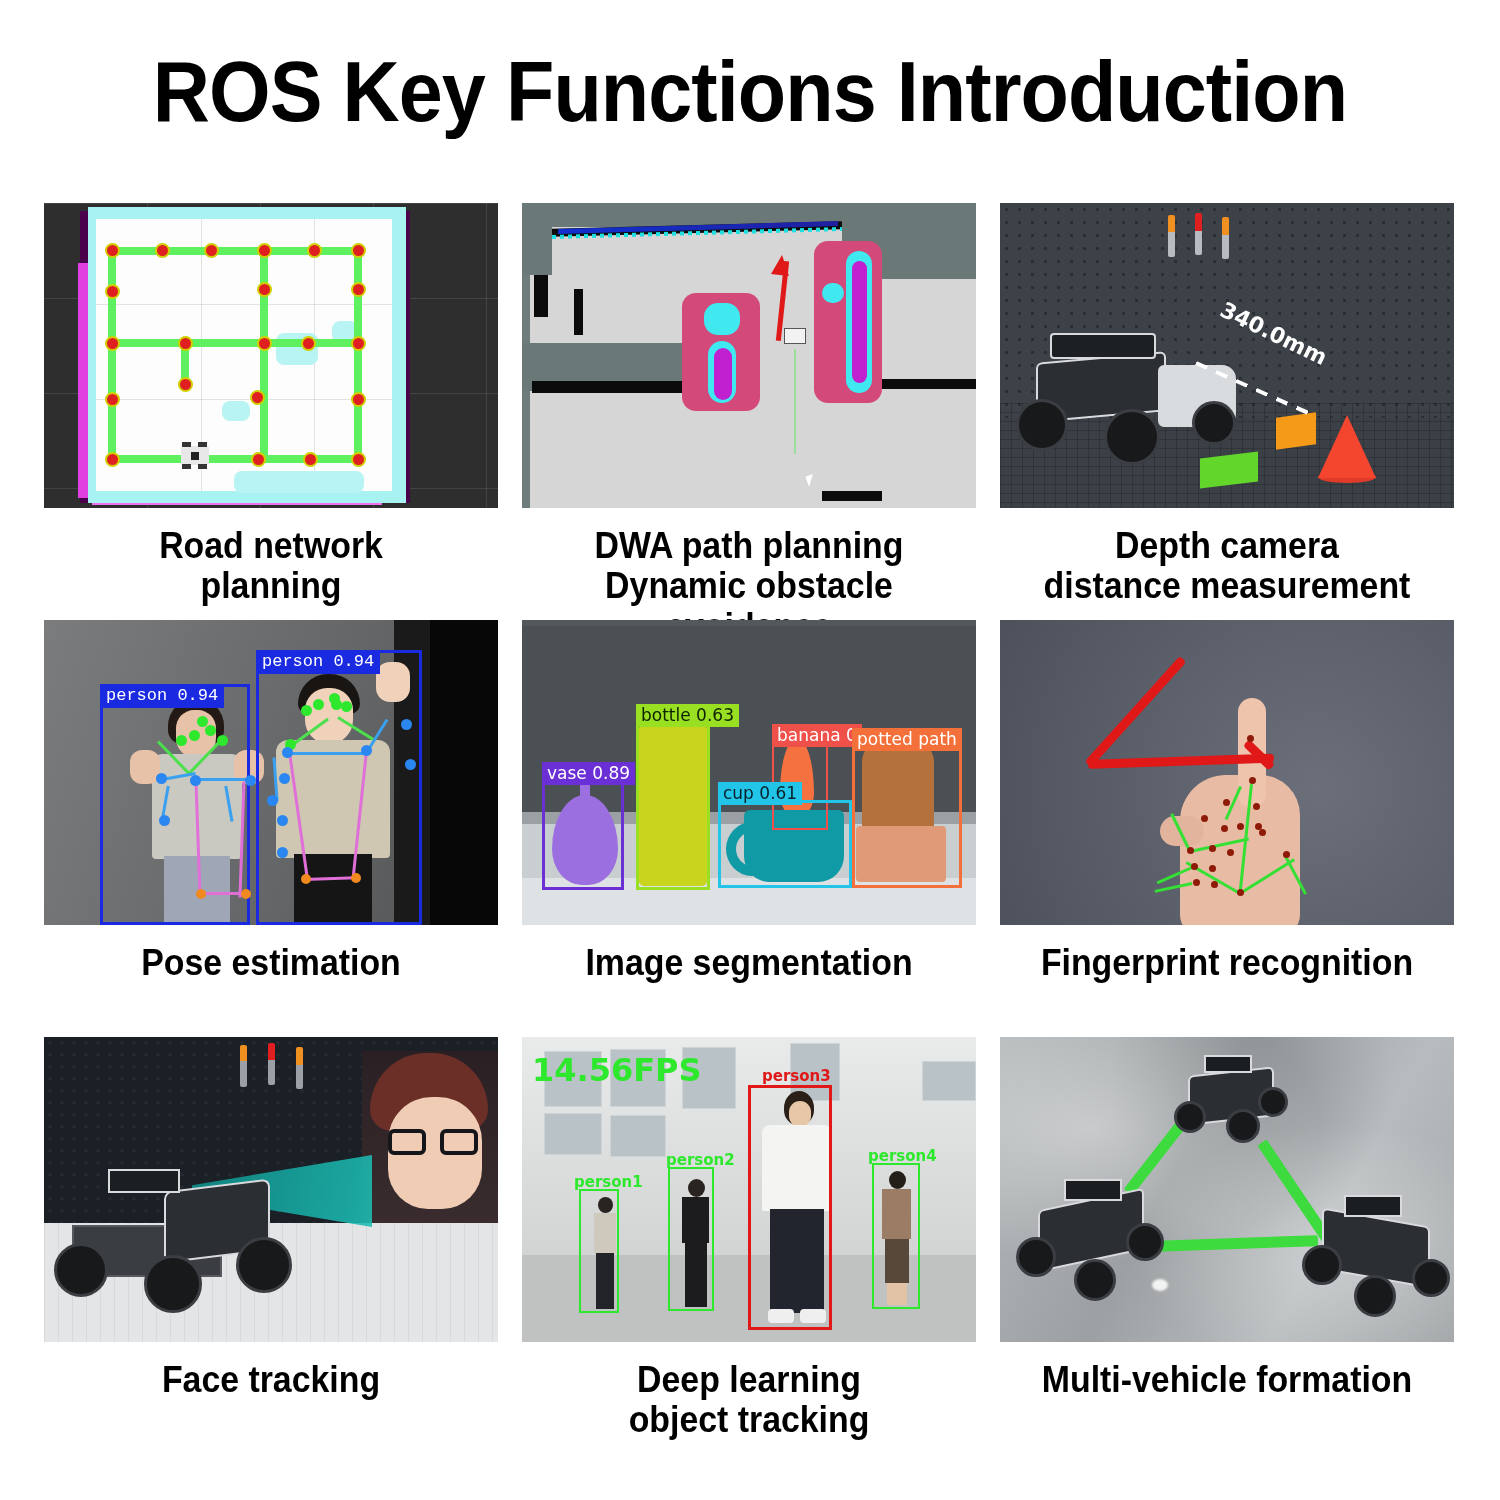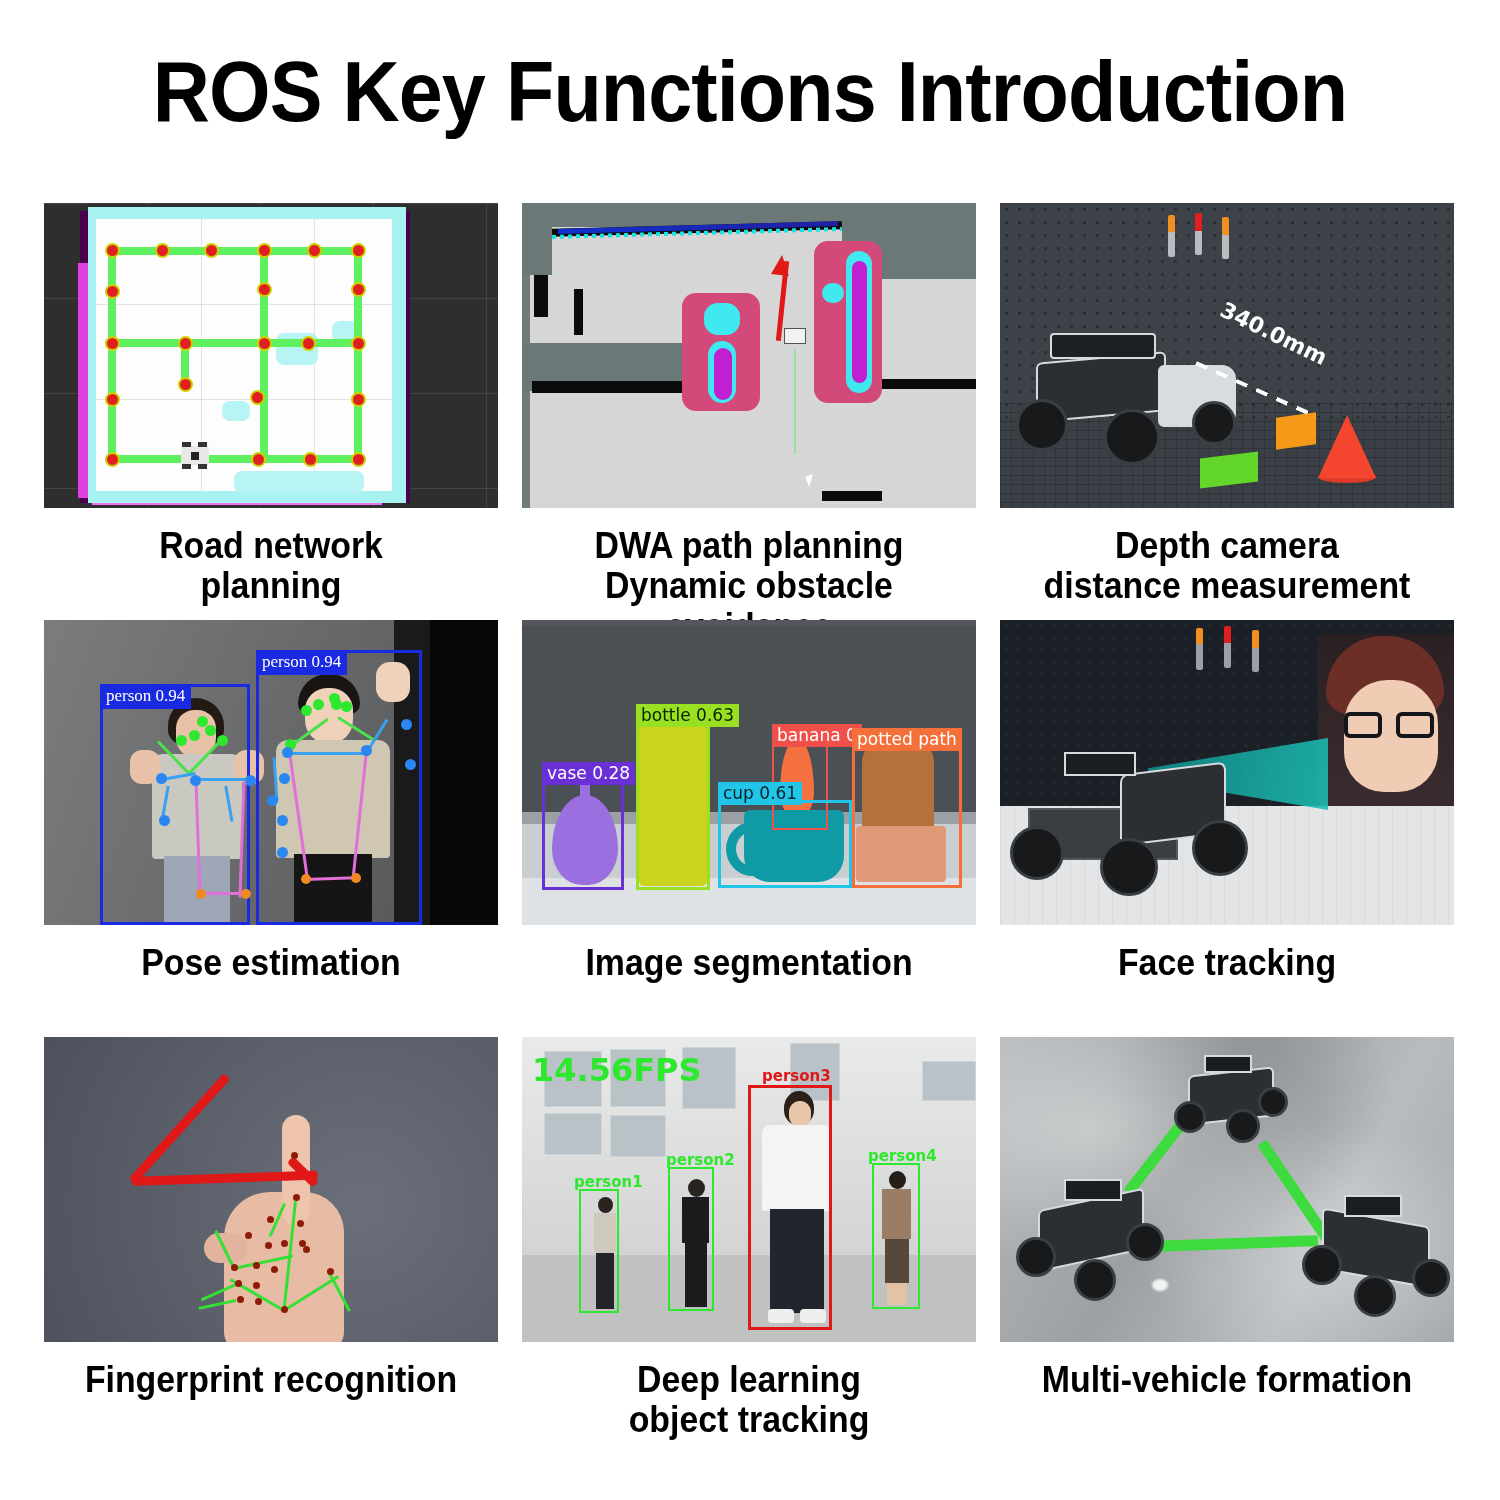--- a/index.html
+++ b/index.html
@@ -139,21 +139,21 @@
   .robo .wheel{position:absolute;border-radius:50%;background:#17191b;border:3px solid #3a3e42;box-sizing:border-box;}
 
   
   .p4{background:#6f7173;}
   .p4 .wall{position:absolute;inset:0;background:linear-gradient(110deg,#7a7c7e,#636567 60%,#4e5052);}
   .p4 .dark{position:absolute;right:0;top:0;width:68px;height:305px;background:#070707;}
   .p4 .dark2{position:absolute;right:60px;top:0;width:44px;height:305px;background:#1a1a1a;}
   .body{position:absolute;}
   .bbox{position:absolute;border:3px solid #1a2ae0;box-sizing:border-box;}
   .blabel{position:absolute;background:#1a2ae0;color:#fff;font-size:17px;padding:2px 6px 3px;
-     font-family:Liberation Serif, serif;white-space:nowrap;}
+     font-family:Liberation Mono, monospace;white-space:nowrap;}
   .kp{position:absolute;width:11px;height:11px;border-radius:50%;background:#2ee82e;margin-left:-5px;margin-top:-5px;}
   .kpb{position:absolute;width:11px;height:11px;border-radius:50%;background:#2a86f0;margin-left:-5px;margin-top:-5px;}
   .kpo{position:absolute;width:10px;height:10px;border-radius:50%;background:#f08a20;margin-left:-5px;margin-top:-5px;}
   .bone{position:absolute;height:3px;transform-origin:left center;}
 
   
   .p5{background:#54585c;}
   .p5 .wall{position:absolute;left:0;top:6px;width:454px;height:192px;background:#4b5054;}
   .p5 .ledge{position:absolute;left:0;top:192px;width:454px;height:12px;background:#9aa0a4;}
   .p5 .table{position:absolute;left:0;top:258px;width:454px;height:47px;background:#dfe2e4;}
@@ -452,59 +452,27 @@
         <div class="segbox" style="left:250px;top:122px;width:56px;height:88px;border:2px solid #f0504a;"></div>
         <div class="seglabel" style="left:250px;top:104px;background:#f0504a;">banana 0</div>
 
         <div class="segbox" style="left:330px;top:126px;width:110px;height:142px;border:3px solid #f4703a;"></div>
         <div class="seglabel" style="left:330px;top:108px;background:#f4703a;">potted path</div>
 
         <div class="segbox" style="left:114px;top:100px;width:74px;height:170px;border:3px solid #9ae022;"></div>
         <div class="seglabel" style="left:114px;top:84px;background:#9ae022;color:#0d2200;">bottle 0.63</div>
 
         <div class="segbox" style="left:20px;top:158px;width:82px;height:112px;border:3px solid #6b2fd6;"></div>
-        <div class="seglabel" style="left:20px;top:142px;background:#6b2fd6;">vase 0.28</div>
+        <div class="seglabel" style="left:20px;top:142px;background:#6b2fd6;">vase 0.89</div>
 
         <div class="segbox" style="left:196px;top:180px;width:134px;height:88px;border:3px solid #22c4e8;"></div>
         <div class="seglabel" style="left:196px;top:162px;background:#22c4e8;color:#05222b;">cup 0.61</div>
       </div>
       <div class="caption">
         <span>Image segmentation</span>
-      </div>
-    </div>
-
-    <div class="cell">
-      <div class="thumb p7">
-        <div class="top"></div>
-        <div class="bottom"></div>
-        <div class="driver" style="left:196px;top:8px;background:linear-gradient(#f09020 0 38%,#9aa0a6 38% 100%);"></div>
-        <div class="driver" style="left:224px;top:6px;background:linear-gradient(#e02020 0 40%,#9aa0a6 40% 100%);"></div>
-        <div class="driver" style="left:252px;top:10px;background:linear-gradient(#f09020 0 42%,#9aa0a6 42% 100%);"></div>
-
-        <div class="facephoto">
-          <div class="hair"></div>
-          <div class="face"></div>
-          <div class="glasses">
-            <div class="lens" style="left:0;"></div>
-            <div class="lens" style="left:52px;"></div>
-          </div>
-        </div>
-        <div class="cone"></div>
-
-        <div class="robo" style="left:10px;top:122px;width:240px;height:168px;">
-          <div class="chassis" style="left:18px;top:66px;width:150px;height:52px;background:#3a3e42;border-color:#55595d;"></div>
-          <div class="chassis" style="left:110px;top:26px;width:106px;height:72px;border-radius:8px;transform:skewY(-7deg);"></div>
-          <div class="chassis" style="left:54px;top:10px;width:72px;height:24px;background:#1c1f22;"></div>
-          <div class="wheel" style="left:0px;top:84px;width:54px;height:54px;"></div>
-          <div class="wheel" style="left:90px;top:96px;width:58px;height:58px;"></div>
-          <div class="wheel" style="left:182px;top:78px;width:56px;height:56px;"></div>
-        </div>
-      </div>
-      <div class="caption">
-        <span>Face tracking</span>
       </div>
     </div>
 
     <div class="cell">
       <div class="thumb p6">
         <div class="bg"></div>
         <div class="hand"></div>
         <div class="thumb2"></div>
         <div class="finger"></div>
 
@@ -539,20 +507,52 @@
         <div class="hkp" style="left:214px;top:264px;"></div>
         <div class="hkp" style="left:286px;top:234px;"></div>
         <div class="hkp" style="left:262px;top:212px;"></div>
       </div>
       <div class="caption">
         <span>Fingerprint recognition</span>
       </div>
     </div>
 
     <div class="cell">
+      <div class="thumb p7">
+        <div class="top"></div>
+        <div class="bottom"></div>
+        <div class="driver" style="left:196px;top:8px;background:linear-gradient(#f09020 0 38%,#9aa0a6 38% 100%);"></div>
+        <div class="driver" style="left:224px;top:6px;background:linear-gradient(#e02020 0 40%,#9aa0a6 40% 100%);"></div>
+        <div class="driver" style="left:252px;top:10px;background:linear-gradient(#f09020 0 42%,#9aa0a6 42% 100%);"></div>
+
+        <div class="facephoto">
+          <div class="hair"></div>
+          <div class="face"></div>
+          <div class="glasses">
+            <div class="lens" style="left:0;"></div>
+            <div class="lens" style="left:52px;"></div>
+          </div>
+        </div>
+        <div class="cone"></div>
+
+        <div class="robo" style="left:10px;top:122px;width:240px;height:168px;">
+          <div class="chassis" style="left:18px;top:66px;width:150px;height:52px;background:#3a3e42;border-color:#55595d;"></div>
+          <div class="chassis" style="left:110px;top:26px;width:106px;height:72px;border-radius:8px;transform:skewY(-7deg);"></div>
+          <div class="chassis" style="left:54px;top:10px;width:72px;height:24px;background:#1c1f22;"></div>
+          <div class="wheel" style="left:0px;top:84px;width:54px;height:54px;"></div>
+          <div class="wheel" style="left:90px;top:96px;width:58px;height:58px;"></div>
+          <div class="wheel" style="left:182px;top:78px;width:56px;height:56px;"></div>
+        </div>
+      </div>
+      <div class="caption">
+        <span>Face tracking</span>
+      </div>
+    </div>
+
+    <div class="cell">
       <div class="thumb p8">
         <div class="bld"></div>
         <div class="win" style="left:22px;top:14px;width:58px;height:56px;"></div>
         <div class="win" style="left:88px;top:12px;width:56px;height:58px;"></div>
         <div class="win" style="left:22px;top:76px;width:58px;height:42px;"></div>
         <div class="win" style="left:88px;top:78px;width:56px;height:42px;"></div>
         <div class="win" style="left:160px;top:10px;width:54px;height:62px;"></div>
         <div class="win" style="left:268px;top:6px;width:50px;height:58px;"></div>
         <div class="win" style="left:400px;top:24px;width:54px;height:40px;"></div>
         <div class="ground"></div>

